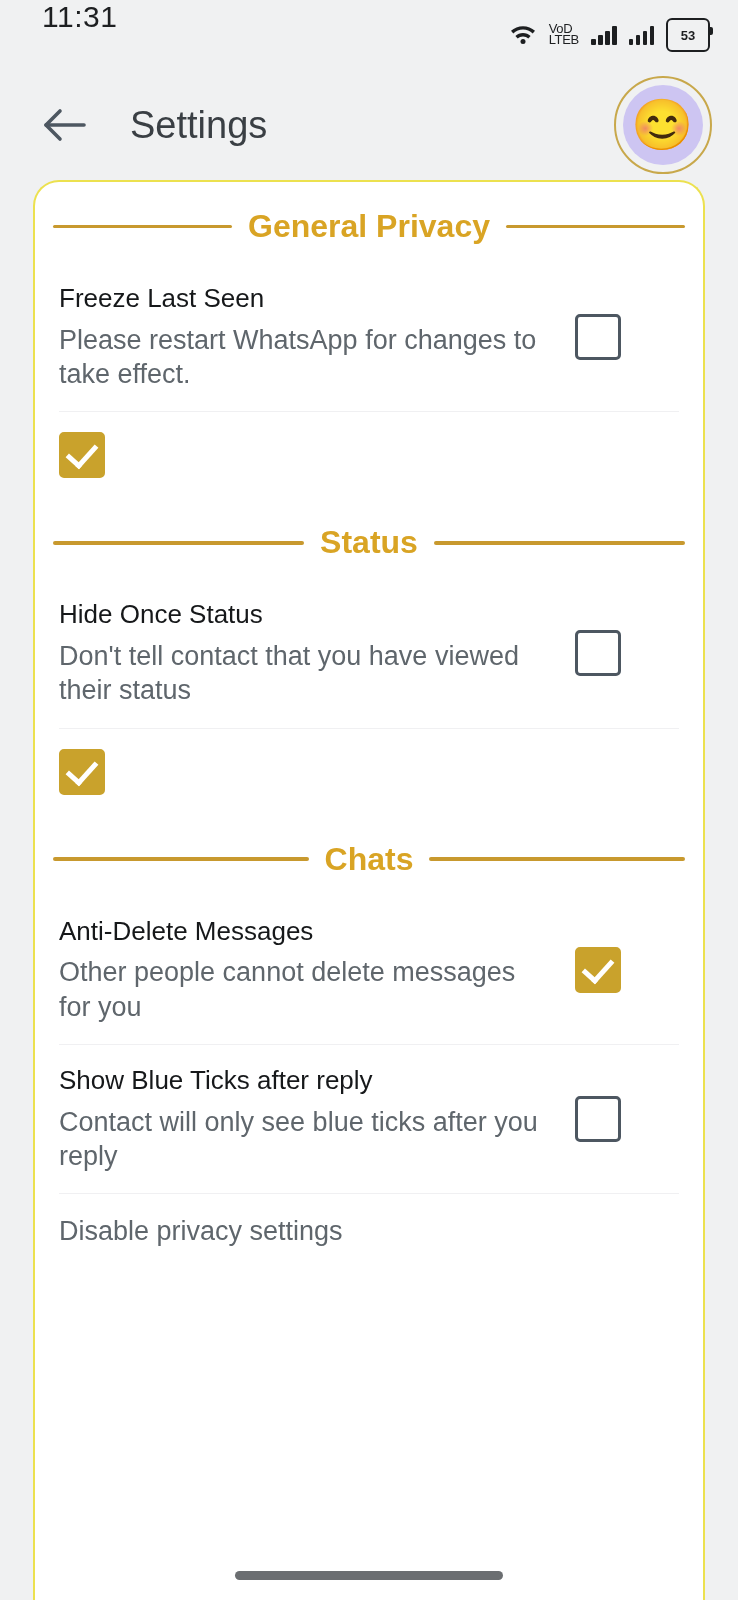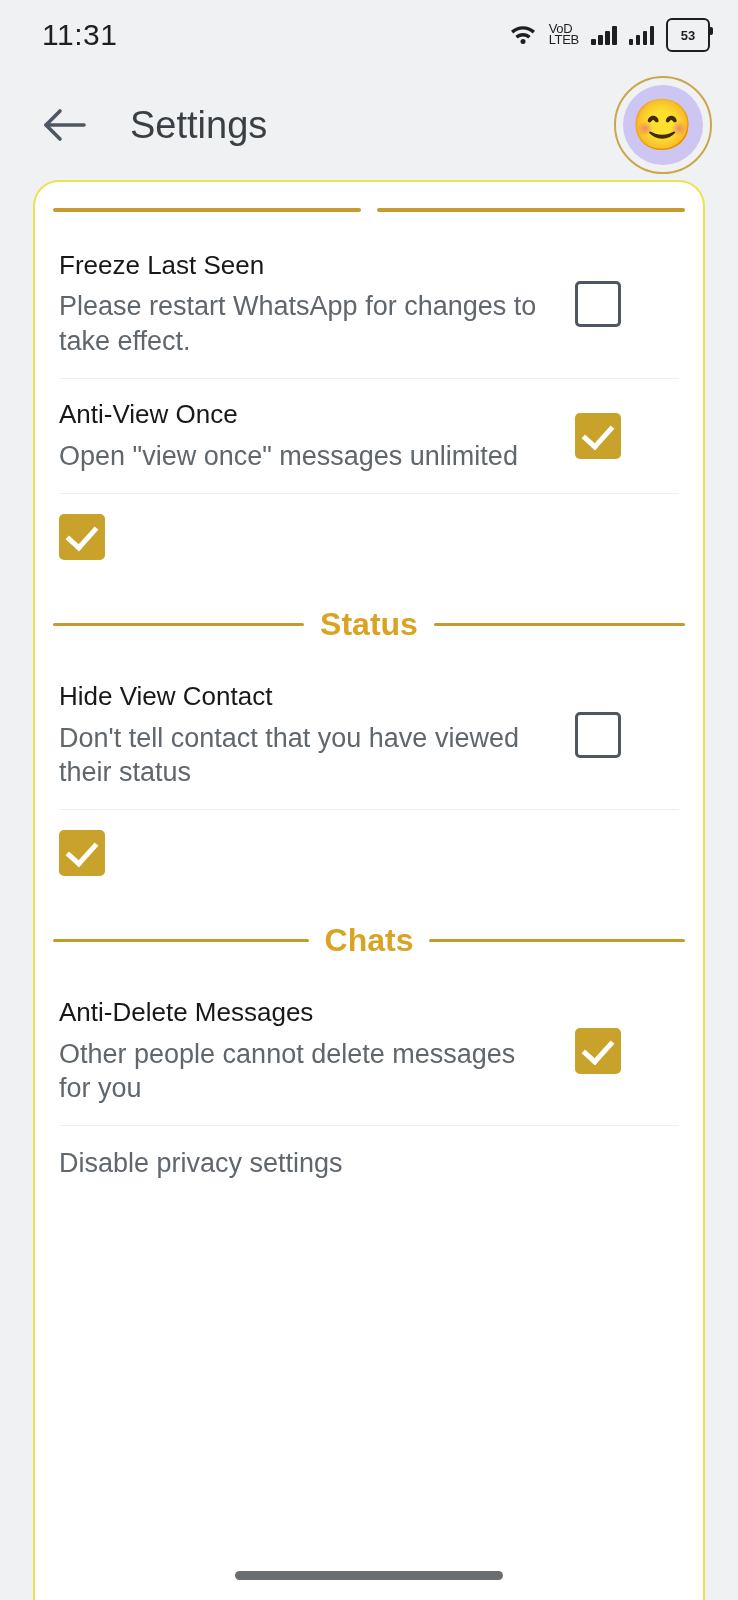--- a/index.html
+++ b/index.html
@@ -17,21 +17,20 @@
     width: 738px;
     height: 1600px;
     background: #f0f1f2;
   }
 
   
   .statusbar {
     position: relative;
     height: 70px;
     display: flex;
-    align-items: center;
     justify-content: space-between;
     padding: 0 28px 0 42px;
     gap: 16px;
   }
   .status-time {
     font-size: 30px;
     color: #1d1f21;
     letter-spacing: 0.5px;
     font-family: "Liberation Sans", sans-serif;
   }
@@ -284,66 +283,67 @@
     </div>
     <div class="page-title">Settings</div>
     <div class="avatar-wrap">
       <div class="avatar">😊</div>
     </div>
   </div>
 
   <div class="card" id="card">
       <div class="section-header">
         <span class="rule left"></span>
+        <span class="section-title">General Privacy</span>
         <span class="rule right"></span>
       </div>
       <div class="row">
         <div class="row-text">
           <div class="row-title">Freeze Last Seen</div>
           <div class="row-sub">Please restart WhatsApp for changes to take effect.</div>
         </div>
         <div class="checkbox off"></div>
-      </div>
-      <div class="row">
-        <div class="row-text">
-          <div class="row-title">Anti-View Once</div>
-          <div class="row-sub">Open "view once" messages unlimited</div>
-        </div>
-        <div class="checkbox on"></div>
       </div>
       <div class="row no-divider">
         <div class="checkbox on"></div>
       </div>
       <div class="section-header">
         <span class="rule left"></span>
         <span class="section-title">Status</span>
         <span class="rule right"></span>
       </div>
       <div class="row">
         <div class="row-text">
-          <div class="row-title">Hide View Contact</div>
+          <div class="row-title">Hide Once Status</div>
           <div class="row-sub">Don't tell contact that you have viewed their status</div>
         </div>
         <div class="checkbox off"></div>
       </div>
       <div class="row no-divider">
         <div class="checkbox on"></div>
       </div>
       <div class="section-header">
         <span class="rule left"></span>
         <span class="section-title">Chats</span>
         <span class="rule right"></span>
       </div>
       <div class="row">
         <div class="row-text">
           <div class="row-title">Anti-Delete Messages</div>
           <div class="row-sub">Other people cannot delete messages for you</div>
         </div>
         <div class="checkbox on"></div>
       </div>
+      <div class="row">
+        <div class="row-text">
+          <div class="row-title">Show Blue Ticks after reply</div>
+          <div class="row-sub">Contact will only see blue ticks after you reply</div>
+        </div>
+        <div class="checkbox off"></div>
+      </div>
       <div class="row no-divider">
         <div class="row-text">
           <div class="row-sub">Disable privacy settings</div>
         </div>
       </div>
     </div>
 
   <div class="nav-pill"></div>
 </div>
 

